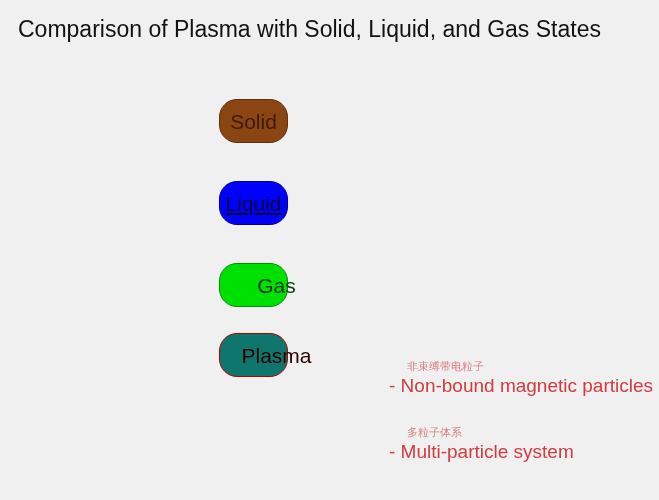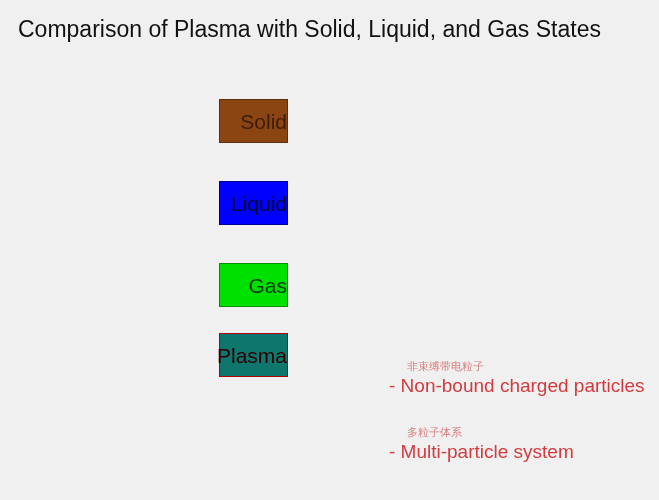--- a/index.html
+++ b/index.html
@@ -30,39 +30,39 @@
     position: absolute;
     left: 219px;
     top: 99px;
     width: 69px;
   }
   .state-box {
     position: absolute;
     left: 0;
     width: 69px;
     height: 44px;
-    border-radius: 0;
+    border-radius: 18px;
     box-sizing: border-box;
     display: flex;
     align-items: center;
-    justify-content: flex-end;
+    justify-content: center;
   }
   .state-label {
     font-size: 21px;
     white-space: nowrap;
     line-height: 1;
   }
 
   #state-box-solid  { top: 0px;   background: #8b4513; border: 1.5px solid #5e2f0d; }
   #state-box-liquid { top: 82px;  background: #0000ff; border: 1.5px solid #00008f; }
   #state-box-gas    { top: 164px; background: #00e000; border: 1.5px solid #009100; padding-left: 46px; }
   #state-box-plasma { top: 234px; background: #0f766e; border: 1.5px solid #b40000; padding-left: 46px; }
 
   #state-label-solid  { color: #3d1c05; }
-  #state-label-liquid { color: #060630; }
+  #state-label-liquid { color: #060630; text-decoration: underline; }
   #state-label-gas    { color: #063b06; }
   #state-label-plasma { color: #2b0000; }
 
   
   #plasma-properties {
     position: absolute;
     left: 389px;
     top: 336px;
     width: 270px;
   }
@@ -114,21 +114,21 @@
   <div class="state-box" id="state-box-plasma">
     <span class="state-label" id="state-label-plasma">Plasma</span>
   </div>
 
 </div>
 
 <div id="plasma-properties">
 
   <div class="property-item">
     <span class="property-cn">非束缚带电粒子</span>
-    <span class="property-en">- Non-bound charged particles</span>
+    <span class="property-en">- Non-bound magnetic particles</span>
   </div>
 
   <div class="property-item">
     <span class="property-cn">多粒子体系</span>
     <span class="property-en">- Multi-particle system</span>
   </div>
 
 
 
 </div>

